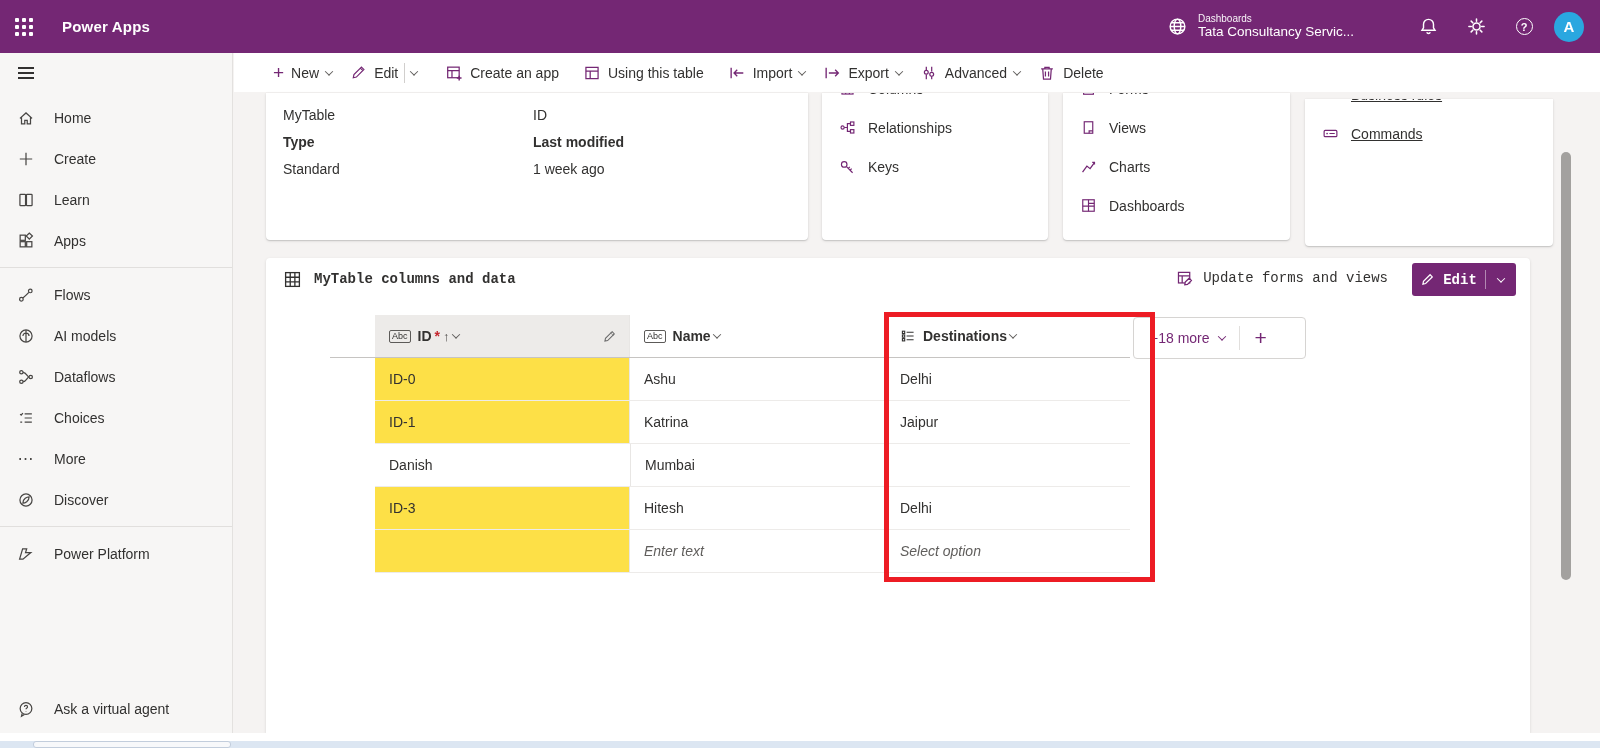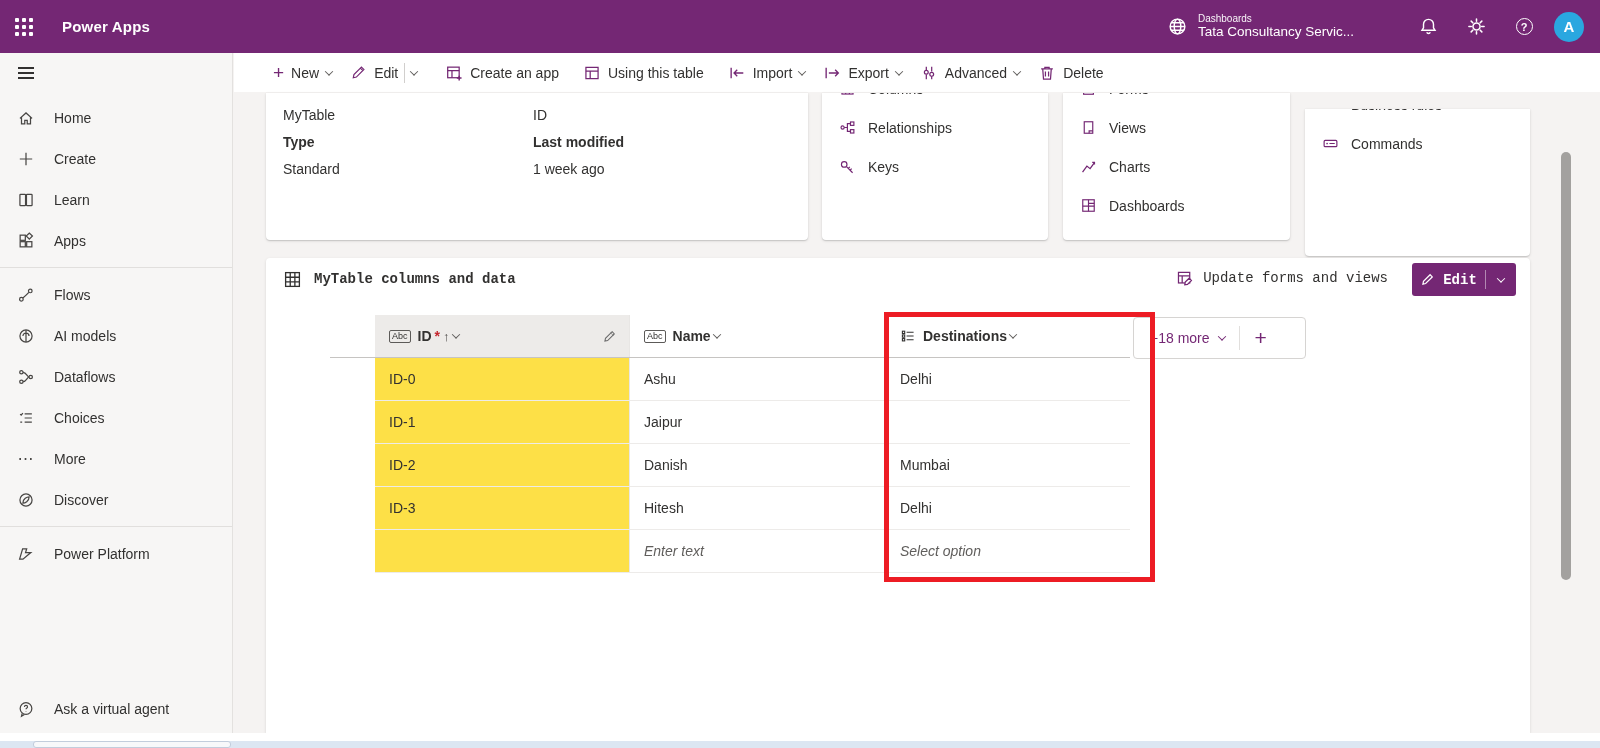--- a/index.html
+++ b/index.html
@@ -437,21 +437,21 @@
       <span class="ic">
           <svg width="17" height="17" viewBox="0 0 16 16" fill="none" stroke="currentColor" stroke-width="1.1">
             <rect x="2.6" y="2.6" width="10.8" height="10.8"></rect>
             <path d="M8 2.6v10.8M2.6 8.6h10.8M8 6H13.4"></path>
           </svg>
         </span>
       <span>Dashboards</span>
     </div>
   </div>
 
-  <div class="card" style="left:1305px; top:109px; width:225px; height:147px;">
+  <div class="card" style="left:1305px; top:99px; width:248px; height:147px;text-decoration:underline;">
     <div class="link-row cliptop">
       <span class="ic">
           <svg width="17" height="17" viewBox="0 0 16 16" fill="none" stroke="currentColor" stroke-width="1.1">
             <circle cx="3.8" cy="8" r="1.7"></circle>
             <circle cx="12.2" cy="8" r="1.7"></circle>
             <path d="M5.5 8h5"></path>
           </svg>
         </span>
       <span>Business rules</span>
     </div>
@@ -540,24 +540,24 @@
         </div>
       </div>
 
       <div class="g-row">
         <div class="g-cell c-id">ID-0</div>
         <div class="g-cell c-name">Ashu</div>
         <div class="g-cell c-dest">Delhi</div>
       </div>
       <div class="g-row">
         <div class="g-cell c-id">ID-1</div>
+        <div class="g-cell c-name">Katrina</div>
         <div class="g-cell c-dest">Jaipur</div>
       </div>
       <div class="g-row">
-        <div class="g-cell c-id">ID-2</div>
         <div class="g-cell c-name">Danish</div>
         <div class="g-cell c-dest">Mumbai</div>
       </div>
       <div class="g-row">
         <div class="g-cell c-id">ID-3</div>
         <div class="g-cell c-name">Hitesh</div>
         <div class="g-cell c-dest">Delhi</div>
       </div>
       <div class="g-row">
         <div class="g-cell c-id"></div>

